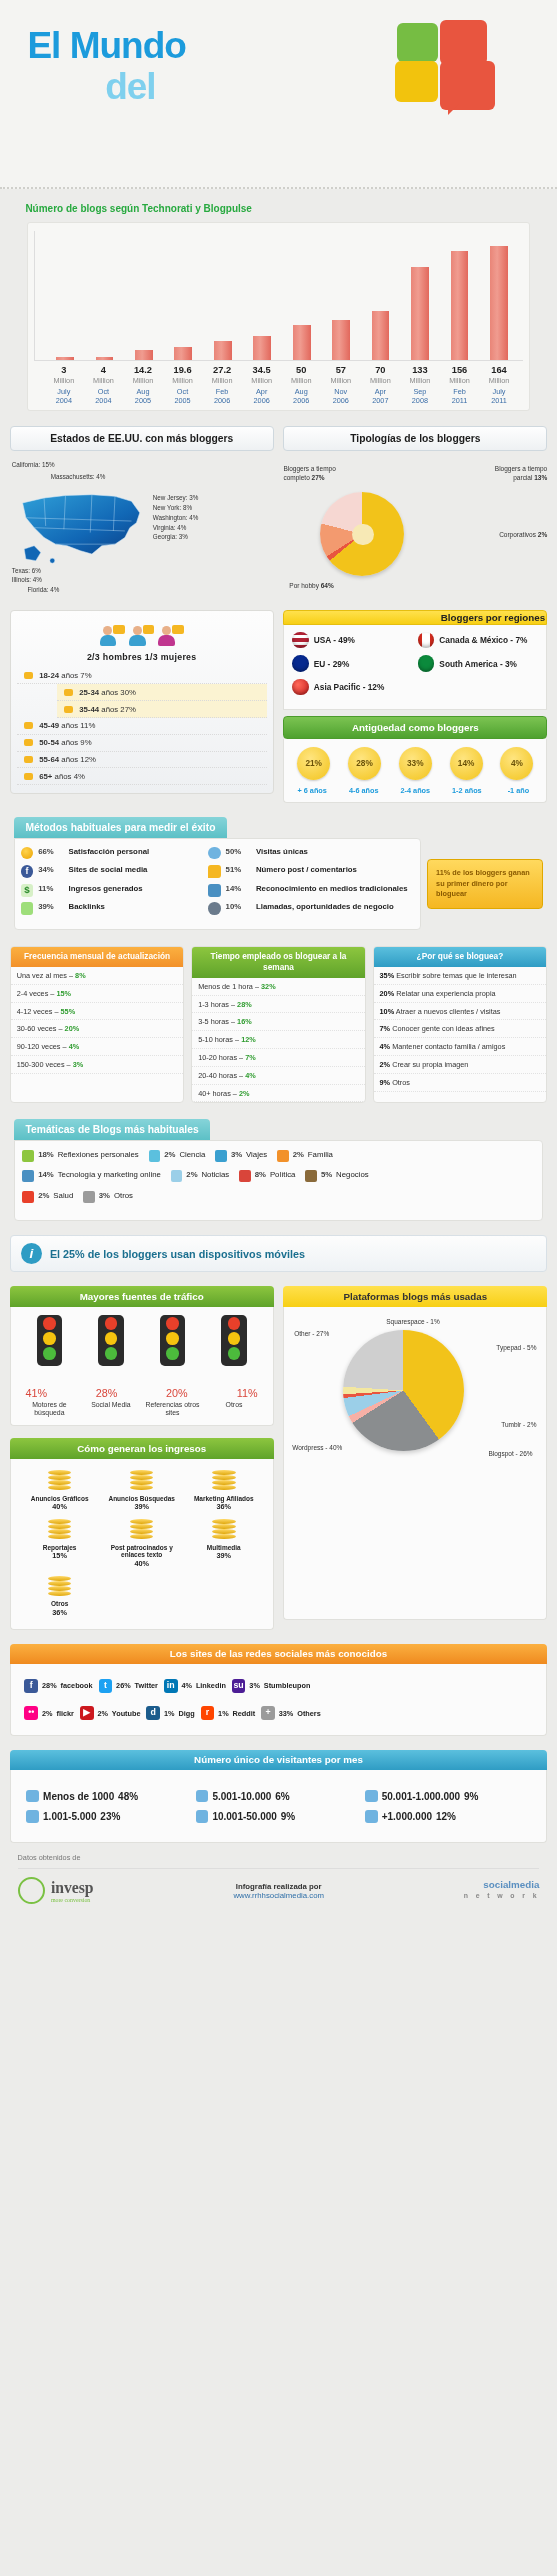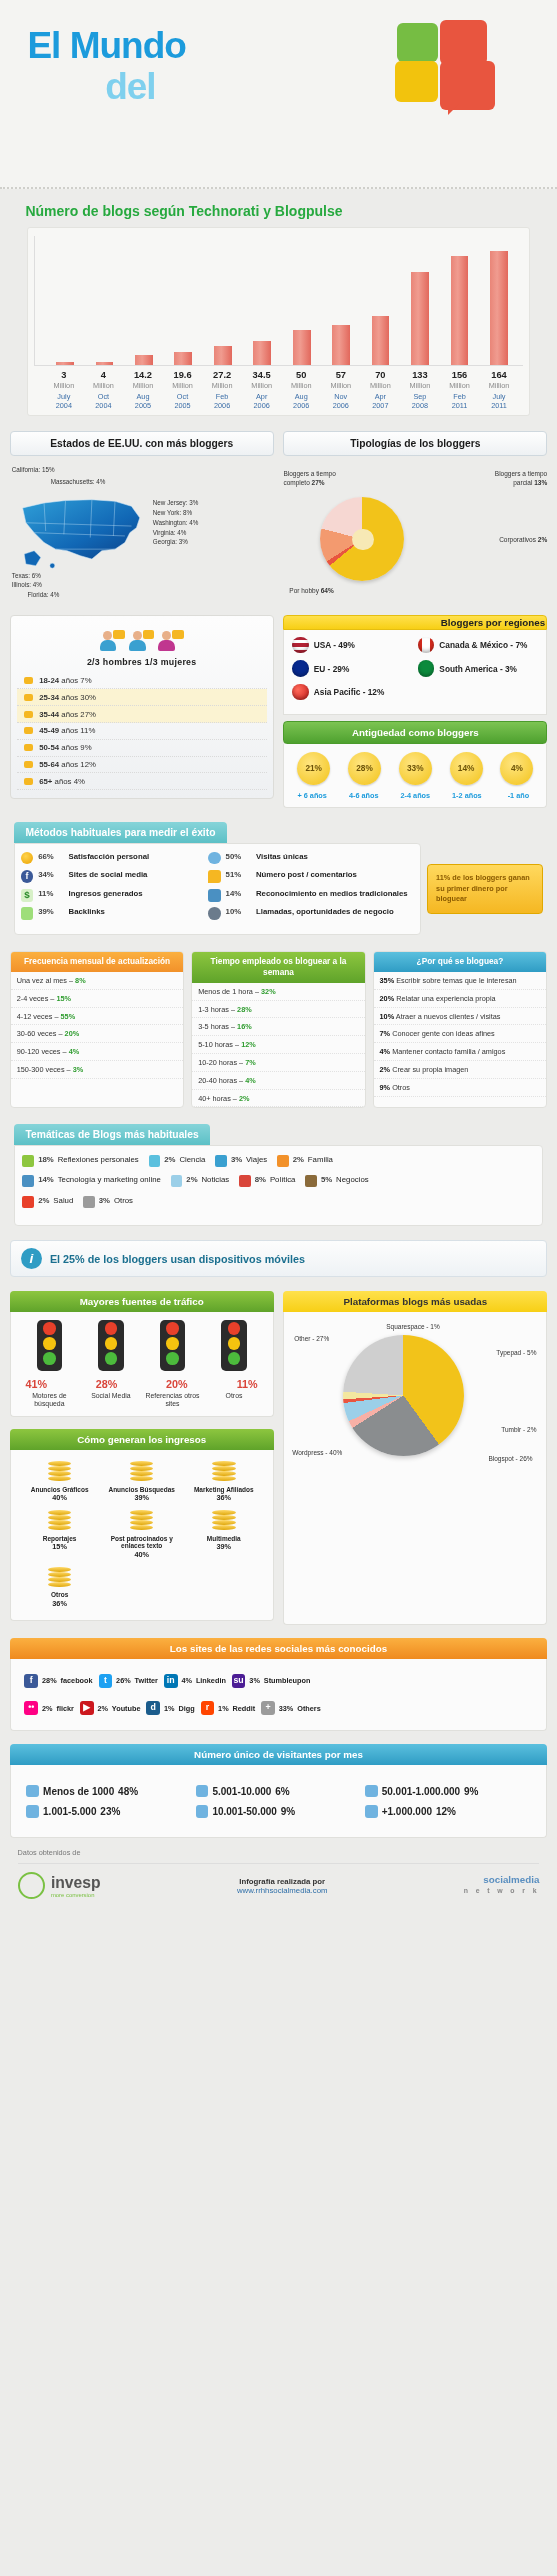--- a/index.html
+++ b/index.html
@@ -21,21 +21,21 @@
   .bubbles { position:absolute; right:41px; top:17.6px; width:127px; height:103px; }
   .bub { position:absolute; border-radius:5.9px; }
   .bub.g { width:41px; height:39px; background:#76bd43; left:7.8px; top:5.9px; }
   .bub.r { width:47px; height:45px; background:#e8553f; left:51px; top:2px; }
   .bub.y { width:43px; height:41px; background:#f2c30d; left:5.9px; top:43px; }
   .bub.r2 { width:55px; height:49px; background:#e8553f; left:51px; top:43px; }
   .bub.tail { width:0;height:0;border-top:11.8px solid #e8553f;border-right:11.8px solid transparent;left:59px;top:86px;border-radius:0;}
 
   
   .sec { position:relative; padding:0 17.6px; }
-  .sec-title { font-size:14px; font-weight:bold; color:#27a93f; padding:13.7px 0 8.8px 7.8px; }
+  .sec-title { font-size:10px; font-weight:bold; color:#27a93f; padding:13.7px 0 8.8px 7.8px; }
 
   
   .chartwrap { background:#f7f7f5; border:1px solid #e3e3df; border-radius:2.9px; margin:0 9.8px; padding:7.8px 5.9px 3.9px 5.9px; }
   .bars { display:flex; align-items:flex-end; height:130px; padding:0 3.9px 0 9.8px; border-left:1px solid #ddd; border-bottom:1px solid #ddd;}
   .bcol { flex:1; display:flex; justify-content:center; align-items:flex-end; height:100%; }
   .bar { width:17.6px; background:linear-gradient(to right,#e98578,#f09c90 40%,#e2685c); }
   .blabels { display:flex; padding:3.9px 3.9px 0 9.8px; }
   .bl { flex:1; text-align:center; }
   .bl .v { font-size:9.3px; font-weight:bold; color:#222; }
   .bl .u { font-size:7.3px; color:#8a8a8a; margin-top:1px;}
@@ -64,21 +64,21 @@
   .demo { border:1px solid #dcdcd8; border-radius:3.9px; background:linear-gradient(to bottom,#fdfdfd,#eef0f2); padding:7.8px 5.9px; }
   .peeps { display:flex; justify-content:center; gap:3.9px; margin:5.9px 0 3.9px; }
   .peep { width:25.5px;height:23.5px;position:relative; }
   .peep .head { position:absolute; left:3.9px; top:2px; width:8.8px;height:8.8px;border-radius:50%;background:#e8b089;}
   .peep .body { position:absolute; left:0px; top:10.8px; width:16.7px;height:10.8px;border-radius:6.9px 6.9px 2px 2px;background:#3aa0d0;}
   .peep.f .head { background:#e8b089; }
   .peep.f .body { background:#c0368f; }
   .peep .bubble { position:absolute; right:0; top:1px; width:11.8px;height:8.8px;background:#f5b722;border-radius:2px;}
   .gender { text-align:center; font-size:8.8px; font-weight:bold; color:#222; margin-bottom:5.9px; letter-spacing:0.3px;}
   .agerow { display:flex; align-items:center; gap:5.9px; padding:3.4px 7.8px; border-bottom:1px dotted #dadada; font-size:7.8px; color:#333;}
-  .agerow.hl { background:#fbf3d2; }
+  .agerow.hl { background:#fbf3d2;margin-left:40px; }
   .sq { width:8.8px;height:6.9px;background:#f5b722;border-radius:2px;flex:none;}
 
   .ybox-title { background:linear-gradient(to bottom,#ffe14d,#f7cf15); border:1px solid #e5be10; border-radius:3.9px 3.9px 0 0;
                 text-align:right; font-size:9.8px; font-weight:bold; color:#222; padding:1px; }
   .gbox-title { background:linear-gradient(to bottom,#7cc452,#4ea12f); border:1px solid #4b9b2c; border-radius:3.9px;
                 text-align:center; font-size:9.8px; font-weight:bold; color:#fff; padding:4.9px; margin-top:5.9px;}
   .regions { background:#fbfbfb; border:1px solid #e0e0dc; border-top:none; padding:6.9px 7.8px; }
   .rrow { display:flex; align-items:center; gap:4.9px; margin-bottom:6.9px; font-size:8.3px; color:#222; font-weight:bold;}
   .flag { width:16.7px;height:16.7px;border-radius:50%;flex:none;box-shadow:inset 0 -2px 3.9px rgba(0,0,0,.3);}
   .f-usa { background:linear-gradient(to bottom,#b22234 0 20%,#fff 20% 40%,#b22234 40% 60%,#fff 60% 80%,#b22234 80% 100%); }
@@ -145,21 +145,21 @@
   .h-green-tab { background:linear-gradient(to bottom,#8dc63f,#5fa32a); color:#fff; font-size:9.8px; font-weight:bold;
                  text-align:center; padding:4.9px; border-radius:3.9px 3.9px 0 0;}
   .h-yellow-tab { background:linear-gradient(to bottom,#ffe14d,#f7cf15); color:#333; font-size:9.8px; font-weight:bold;
                  text-align:center; padding:4.9px; border-radius:3.9px 3.9px 0 0;}
   .box-body { background:#fbfbfb; border:1px solid #e0e0dc; border-top:none; border-radius:0 0 3.9px 3.9px; padding:7.8px; }
   .lights { display:flex; justify-content:space-around; align-items:flex-end; }
   .light { width:25.5px; height:51px; background:#2b2b2b; border-radius:4.9px; padding:2.9px 0; display:flex;
            flex-direction:column; align-items:center; gap:2px; }
   .lamp { width:12.7px;height:12.7px;border-radius:50%;background:#4a4a4a;}
   .lamp.r{background:#e8402a;} .lamp.y{background:#f5c30f;} .lamp.g{background:#4cbb3c;}
-  .pcts { display:flex; justify-content:space-around; font-size:10.8px; font-weight:bold; color:#d9453a; margin-top:7px;gap:35px;}
+  .pcts { display:flex; justify-content:space-around; font-size:10.8px; font-weight:normal; color:#d9453a; margin-top:21px;gap:35px;}
   .pcts span { width:25%; text-align:center; }
   .trlbl { display:flex; justify-content:space-around; font-size:6.9px; color:#333; margin-top:2px; line-height:8.3px;}
   .trlbl span { width:25%; text-align:center; }
 
   .piebig { position:relative; height:147px; }
   .piebig .circle { position:absolute; left:51px; top:15.7px; width:121px;height:121px;border-radius:50%;
      background:conic-gradient(#f2c31a 0deg 144deg,#8a8d8f 144deg 237.6deg,#f7b0a6 237.6deg 244.8deg,
                 #9bcfe8 244.8deg 262.8deg, #e8553f 262.8deg 266.4deg, #f3e7a0 266.4deg 273.6deg, #cfcfcf 273.6deg 360deg);
      box-shadow:0 2px 4.9px rgba(0,0,0,.2);}
   .pblabel { position:absolute; font-size:6.5px; color:#333; white-space:nowrap;}
@@ -184,21 +184,21 @@
   .h-teal-tab { background:linear-gradient(to bottom,#5bc0de,#2f9cc4); color:#fff; font-size:9.8px; font-weight:bold;
                  text-align:center; padding:4.9px; border-radius:3.9px 3.9px 0 0;}
   .vgrid { display:flex; flex-wrap:wrap; padding:7.8px 5.9px; }
   .vitem { width:33.33%; display:flex; gap:3.9px; align-items:center; font-size:10px; color:#222; padding:3.9px 2px; font-weight:bold;}
   .vic { width:12.7px;height:12.7px;border-radius:2.9px;background:#6fb3e0;flex:none;}
 
   
   .footer { padding:9.8px 17.6px 0; }
   .fnote { font-size:7.3px; color:#777; margin-bottom:5.9px; }
   .fbar { display:flex; align-items:center; justify-content:space-between; border-top:1px solid #ddd; padding-top:7.8px;}
-  .invesp { display:flex; align-items:center; gap:5.9px; }
+  .invesp { display:flex; align-items:center; gap:5.9px;font-family:Liberation Serif, serif; }
   .inv-logo { width:27.4px;height:27.4px;border-radius:50%;border:2.9px solid #7ac143; }
   .inv-t { font-size:15.7px; font-weight:bold; color:#555; }
   .inv-s { font-size:5.9px; color:#7ac143; }
   .fcenter { text-align:center; font-size:7.8px; color:#333; }
   .fcenter .b { font-weight:bold; }
   .fcenter .u { color:#2f6fa8; }
   .smn { text-align:right; font-size:9.8px; color:#5a8fc0; font-weight:bold; line-height:10.8px;}
   .smn small { display:block; font-size:6.9px; color:#888; letter-spacing:2.9px;}
 </style>
 </head>

